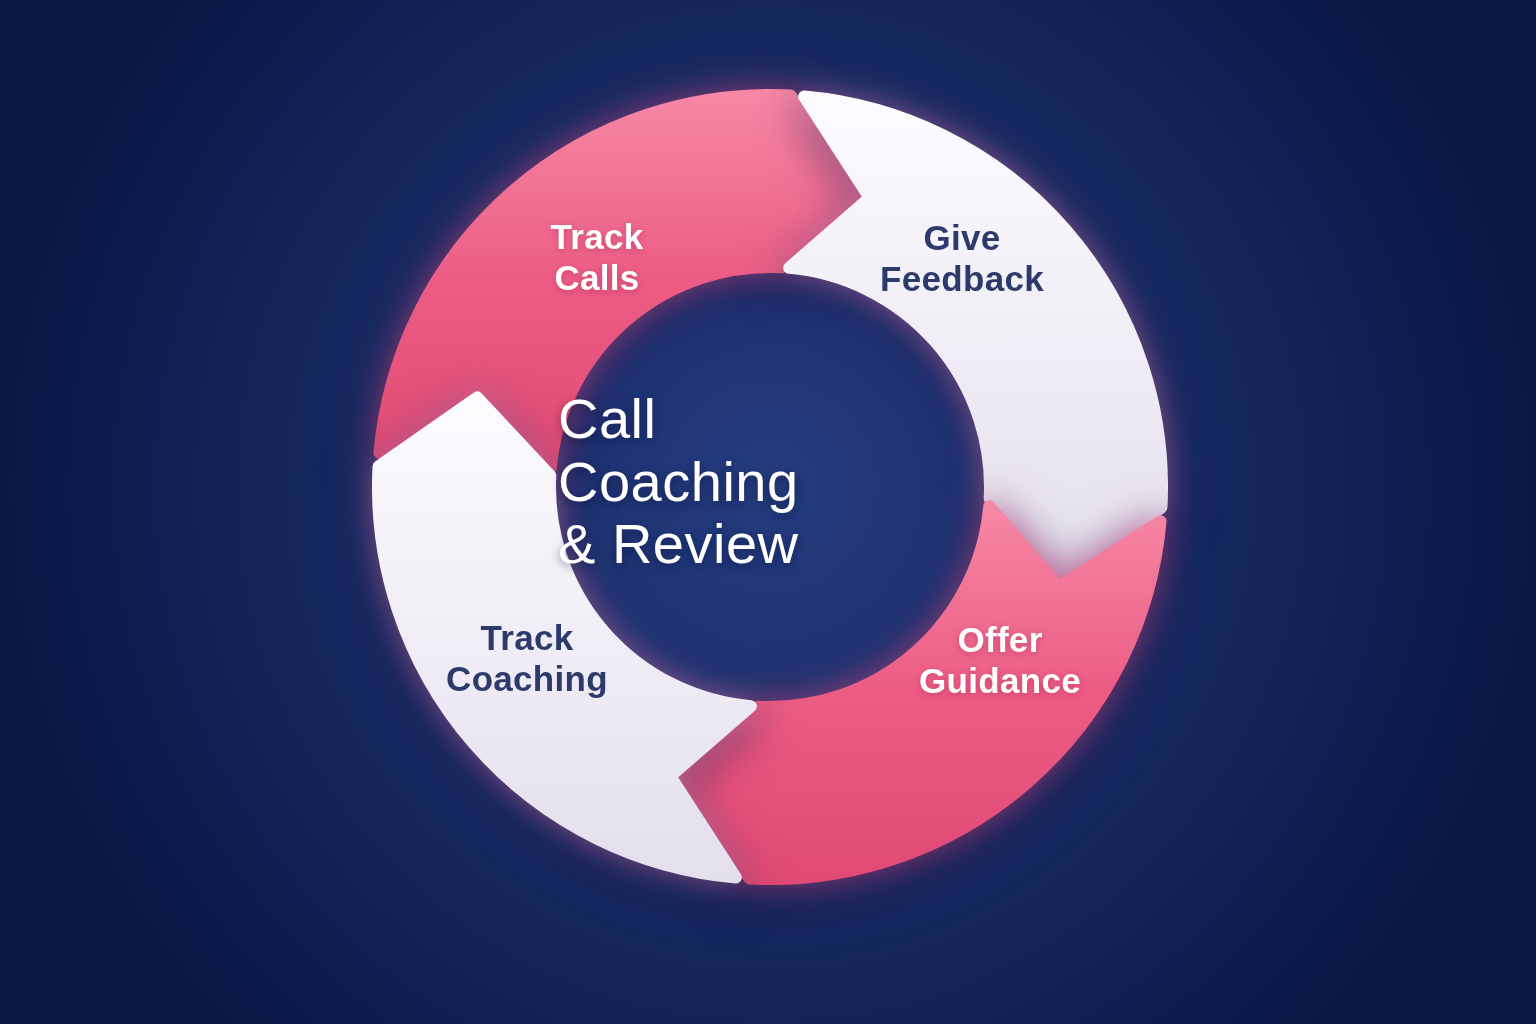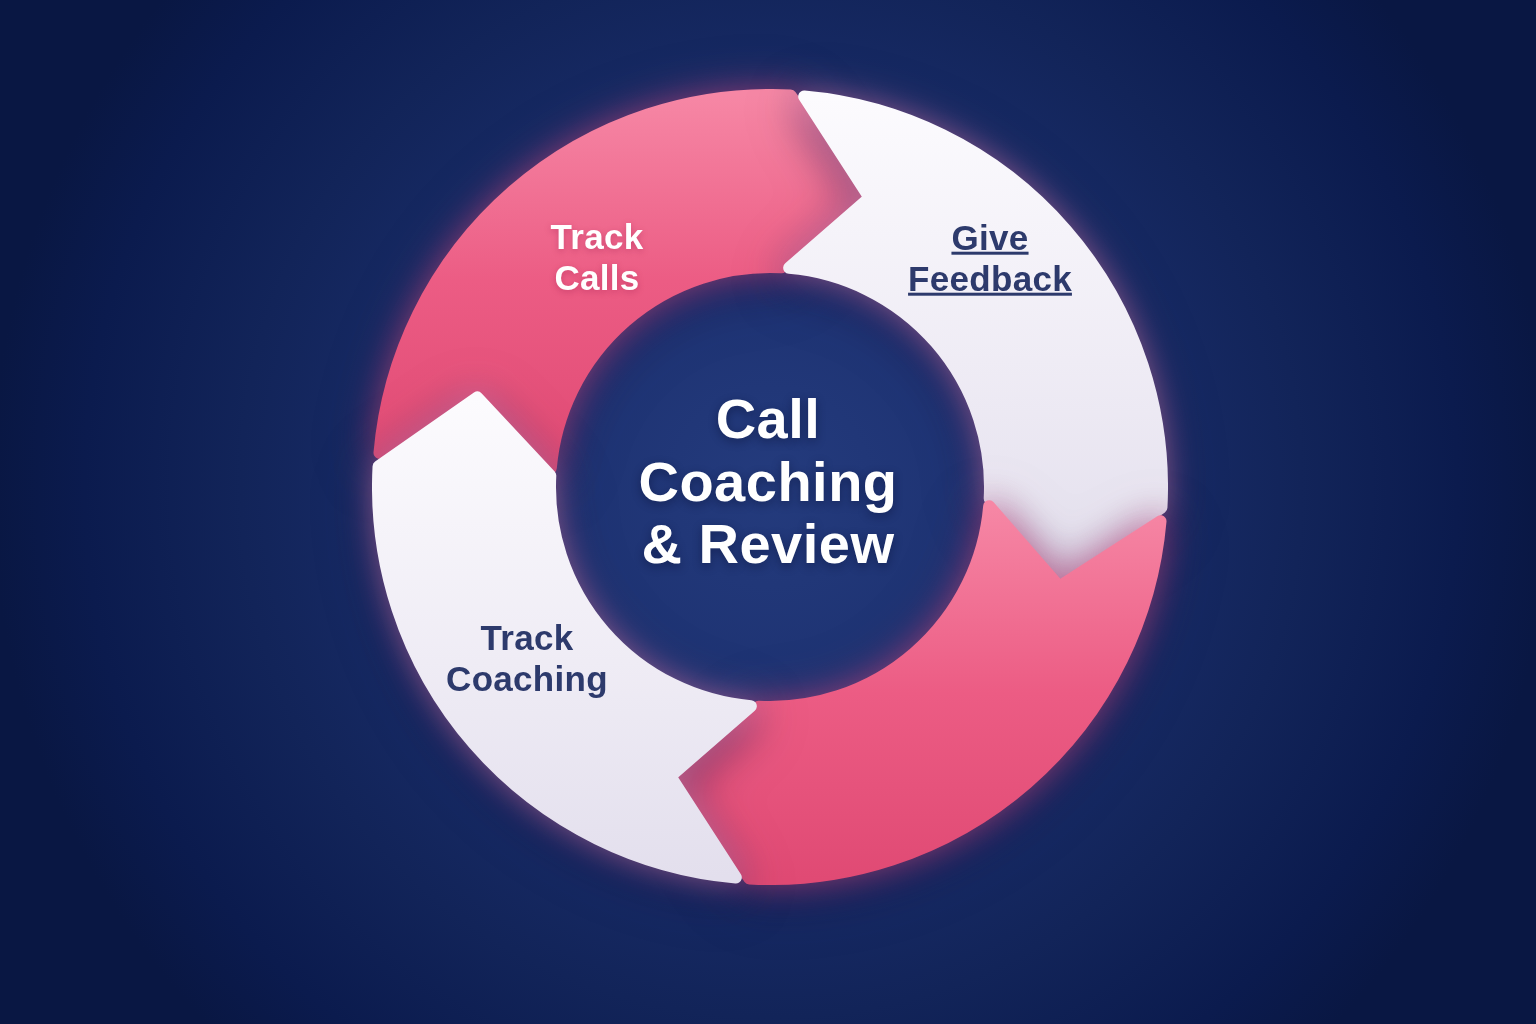--- a/index.html
+++ b/index.html
@@ -32,24 +32,24 @@
   .seg-light {
     filter: drop-shadow(0 0 16px rgba(255, 150, 195, 0.50))
             drop-shadow(0 10px 20px rgba(16, 8, 58, 0.55));
   }
   .center-title {
     position: absolute;
     left: 768px;
     top: 482px;
     transform: translate(-50%, -50%);
     width: 420px;
-    text-align: center;
+    text-align: left;
     font-size: 56px;
     line-height: 1.12;
-    font-weight: 700;
+    font-weight: 400;
     color: #ffffff;
     white-space: pre-line;
     letter-spacing: 0.5px;
     text-shadow: 0 3px 10px rgba(8, 16, 50, 0.45);
   }
   .seg-label {
     position: absolute;
     transform: translate(-50%, -50%);
     width: 300px;
     text-align: center;
@@ -60,21 +60,21 @@
     letter-spacing: 0.3px;
   }
   .seg-label.on-pink {
     color: #ffffff;
     text-shadow: 0 2px 6px rgba(150, 20, 70, 0.35);
   }
   .seg-label.on-light {
     color: #2d3a6c;
   }
   .label-assess  { left: 597px;  top: 257px; }
-  .label-give    { left: 990px;  top: 258px; text-decoration: underline; }
+  .label-give    { left: 962px;  top: 258px; }
   .label-track   { left: 527px;  top: 658px; }
   .label-offer   { left: 1000px; top: 660px; }
 </style>
 </head>
 <body>
 
 <div class="stage">
 
   <svg class="ring" viewBox="0 0 1536 1024" xmlns="http://www.w3.org/2000/svg">
     <defs>
@@ -100,17 +100,19 @@
   <div class="center-title">Call
 Coaching
 &amp; Review</div>
 
   <div class="seg-label on-pink label-assess">Track
 Calls</div>
 
   <div class="seg-label on-light label-give">Give
 Feedback</div>
 
+  <div class="seg-label on-pink label-offer">Offer
+Guidance</div>
 
   <div class="seg-label on-light label-track">Track
 Coaching</div>
 
 </div>
 
 </body></html>

